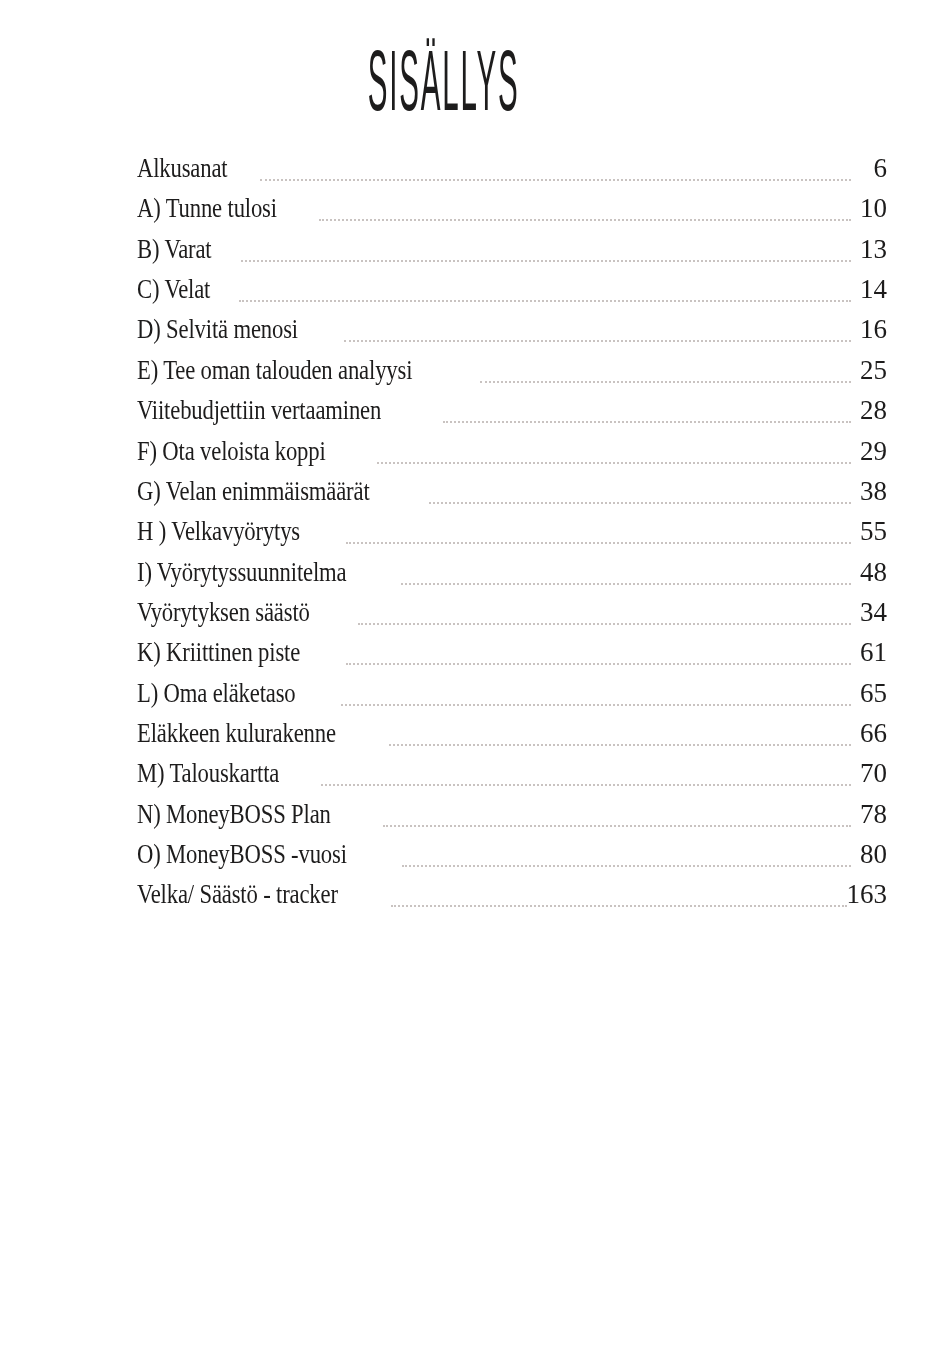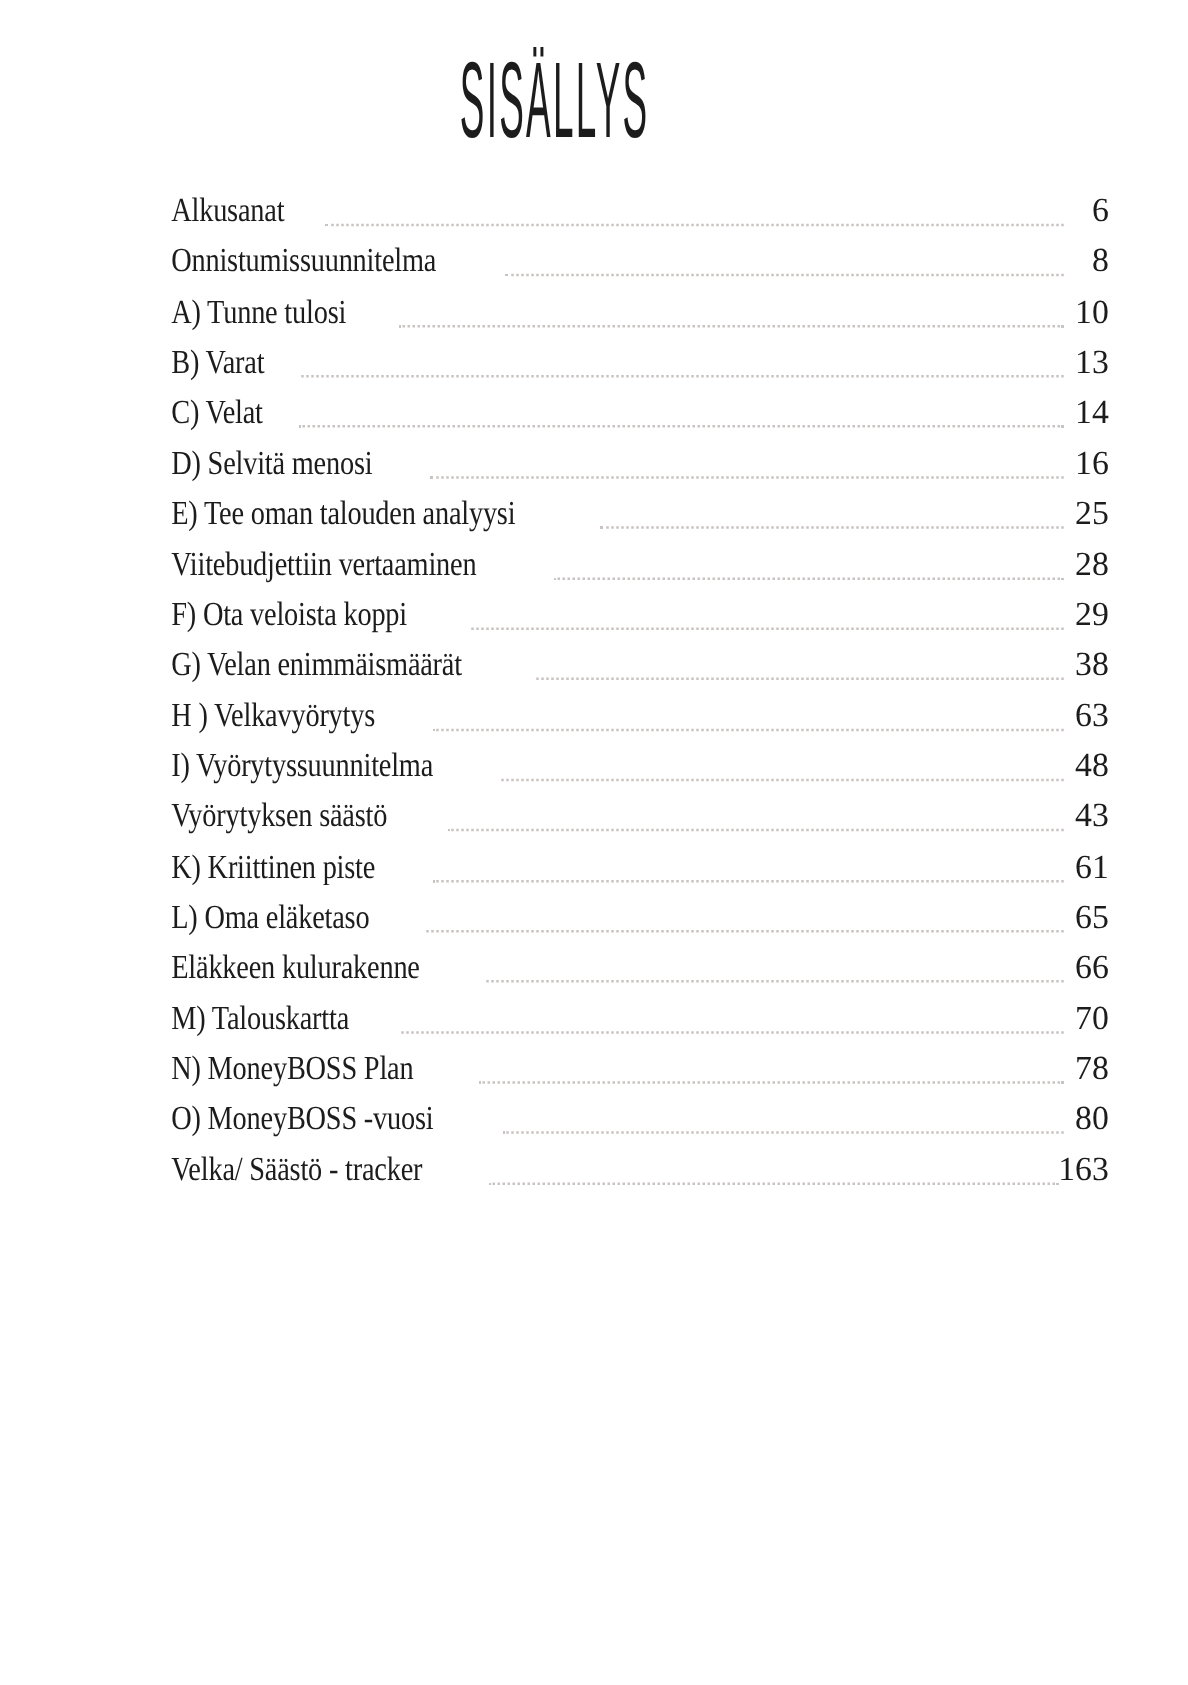--- a/index.html
+++ b/index.html
@@ -91,25 +91,20 @@
     <h1 style="margin:0; font-size:inherit; font-weight:inherit; line-height:1;"><span class="title-text">SISÄLLYS</span></h1>
   </div>
 
   <div class="toc" id="toc">
       <div class="toc-row">
         <span class="toc-label">Alkusanat</span>
         <span class="toc-leader"></span>
         <span class="toc-page">6</span>
       </div>
       <div class="toc-row">
-        <span class="toc-label">Onnistumissuunnitelma</span>
-        <span class="toc-leader"></span>
-        <span class="toc-page">8</span>
-      </div>
-      <div class="toc-row">
         <span class="toc-label">A) Tunne tulosi</span>
         <span class="toc-leader"></span>
         <span class="toc-page">10</span>
       </div>
       <div class="toc-row">
         <span class="toc-label">B) Varat</span>
         <span class="toc-leader"></span>
         <span class="toc-page">13</span>
       </div>
       <div class="toc-row">
@@ -138,31 +133,31 @@
         <span class="toc-page">29</span>
       </div>
       <div class="toc-row">
         <span class="toc-label">G) Velan enimmäismäärät</span>
         <span class="toc-leader"></span>
         <span class="toc-page">38</span>
       </div>
       <div class="toc-row">
         <span class="toc-label">H ) Velkavyörytys</span>
         <span class="toc-leader"></span>
-        <span class="toc-page">63</span>
+        <span class="toc-page">55</span>
       </div>
       <div class="toc-row">
         <span class="toc-label">I) Vyörytyssuunnitelma</span>
         <span class="toc-leader"></span>
         <span class="toc-page">48</span>
       </div>
       <div class="toc-row">
         <span class="toc-label">Vyörytyksen säästö</span>
         <span class="toc-leader"></span>
-        <span class="toc-page">43</span>
+        <span class="toc-page">34</span>
       </div>
       <div class="toc-row">
         <span class="toc-label">K) Kriittinen piste</span>
         <span class="toc-leader"></span>
         <span class="toc-page">61</span>
       </div>
       <div class="toc-row">
         <span class="toc-label">L) Oma eläketaso</span>
         <span class="toc-leader"></span>
         <span class="toc-page">65</span>

